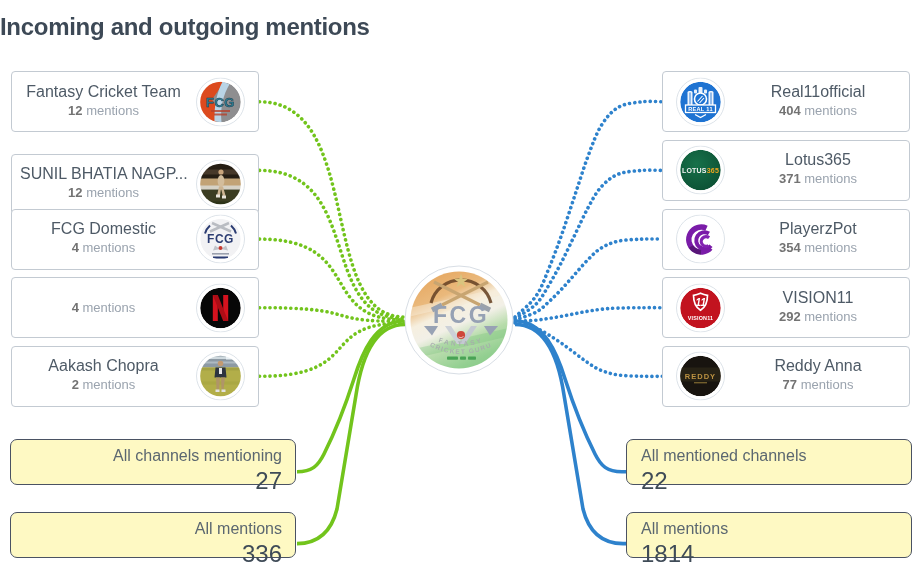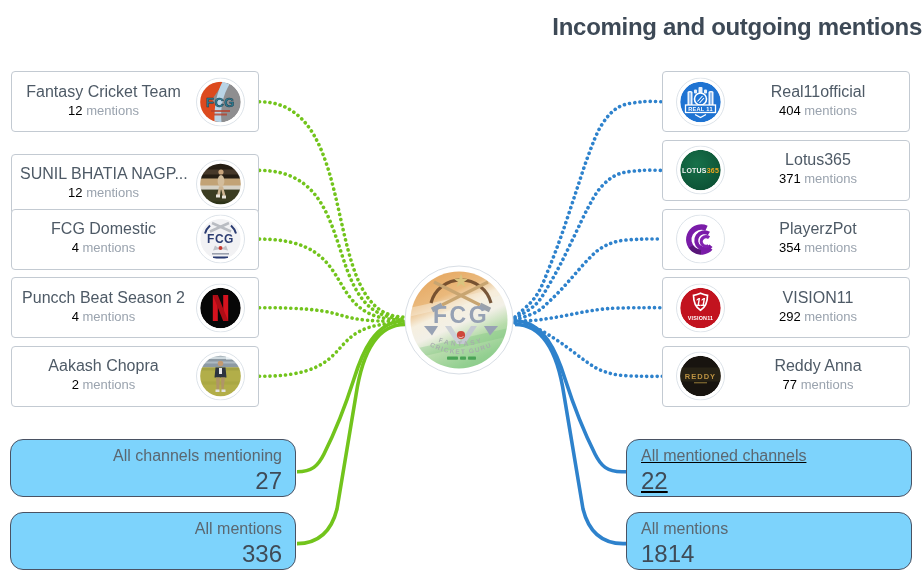--- a/index.html
+++ b/index.html
@@ -1,29 +1,29 @@
 <!DOCTYPE html>
 <html><head>
 <meta charset="utf-8">
 <style>
 * { margin:0; padding:0; box-sizing:border-box; }
 html,body { width:922px; height:588px; background:#ffffff; font-family:"Liberation Sans", sans-serif; overflow:hidden; }
 #stage { position:relative; width:922px; height:588px; }
-#title { position:absolute; top:13px; left:0; width:922px; text-align:right; font-size:24px; font-weight:bold; color:#3d4956; letter-spacing:-0.3px; }
+#title { position:absolute; top:13px; left:0; width:922px; text-align:left; font-size:24px; font-weight:bold; color:#3d4956; letter-spacing:-0.3px; }
 #wires { position:absolute; top:0; left:0; }
 .card { position:absolute; width:248px; height:61px; background:#fff; border:1px solid #c3cad2; border-radius:4px; }
 .lcard .txt { position:absolute; right:71px; left:8px; top:calc(50% - 1px); transform:translateY(-50%); text-align:center; }
 .rcard .txt { position:absolute; left:72px; right:8px; top:calc(50% - 1px); transform:translateY(-50%); text-align:center; }
 .cname { font-size:16px; line-height:19px; color:#4e5a66; white-space:nowrap; overflow:hidden; margin-top:-1px; }
 .cment { font-size:13px; line-height:16px; color:#9aa3ae; margin-top:2px; }
-.cment b { color:#000000; font-weight:normal; }
+.cment b { color:#737373; font-weight:bold; }
 .avatar { position:absolute; top:50%; transform:translateY(-50%); width:49px; height:49px; }
 .lcard .avatar { right:13px; }
 .rcard .avatar { left:13px; }
-.sbox { position:absolute; width:286px; height:58px; background:#7dd3fc; border:1px solid #4a5263; border-radius:13px; padding:5px 13px 5px 14px; }
+.sbox { position:absolute; width:286px; height:46px; background:#fef9c3; border:1px solid #4a5263; border-radius:7px; padding:5px 13px 5px 14px; }
 .sbox .lab { font-size:16px; line-height:22px; color:#5b6770; }
 .sbox .num { font-size:24px; line-height:24px; color:#3f4b57; margin-top:2px; }
 .sl { text-align:right; left:10px; }
 .sr { text-align:left; left:626px; }
 #centerlogo { position:absolute; left:404px; top:265px; }
 </style>
 </head>
 <body>
 <div id="stage">
   <div id="title">Incoming and outgoing mentions</div>
@@ -123,21 +123,20 @@
 <path d="M19,31 L24,34.5 L17,36 Z" fill="#c0c3c9"></path>
 <path d="M30,31 L25,34.5 L32,36 Z" fill="#c0c3c9"></path>
 <circle cx="24.5" cy="33.5" r="2" fill="#c6392f"></circle>
 <rect x="16" y="38.5" width="17" height="1.6" fill="#9aa0ad"></rect>
 <rect x="17" y="42" width="15" height="2" fill="#2b3c72"></rect>
           </g>
 </svg></div>
   </div>
   <div class="card lcard" style="left:11px;top:277.1px;">
     <div class="txt">
-        <div class="cname">Puncch Beat Season 2</div>
         <div class="cment"><b>4</b> mentions</div>
       </div>
     <div class="avatar"><svg width="49" height="49" viewBox="0 0 49 49">
 <defs>
             <clipPath id="cl4">
               <circle cx="24.5" cy="24.5" r="20.3"></circle>
             </clipPath>
           </defs>
 <circle cx="24.5" cy="24.5" r="24" fill="#ffffff" stroke="#dde3e9" stroke-width="1"></circle>
 <g clip-path="url(#cl4)">
@@ -297,21 +296,21 @@
   </div>
 
   <div class="sbox sl" style="top:439.4px;">
       <div class="lab">All channels mentioning</div>
       <div class="num">27</div>
     </div>
   <div class="sbox sl" style="top:511.5px;">
       <div class="lab">All mentions</div>
       <div class="num">336</div>
     </div>
-  <div class="sbox sr" style="top:439.4px;text-decoration:underline;">
+  <div class="sbox sr" style="top:439.4px;">
       <div class="lab">All mentioned channels</div>
       <div class="num">22</div>
     </div>
   <div class="sbox sr" style="top:511.5px;">
       <div class="lab">All mentions</div>
       <div class="num">1814</div>
     </div>
 
   <div id="centerlogo"><svg width="110" height="110" viewBox="0 0 110 110">
 <defs>

